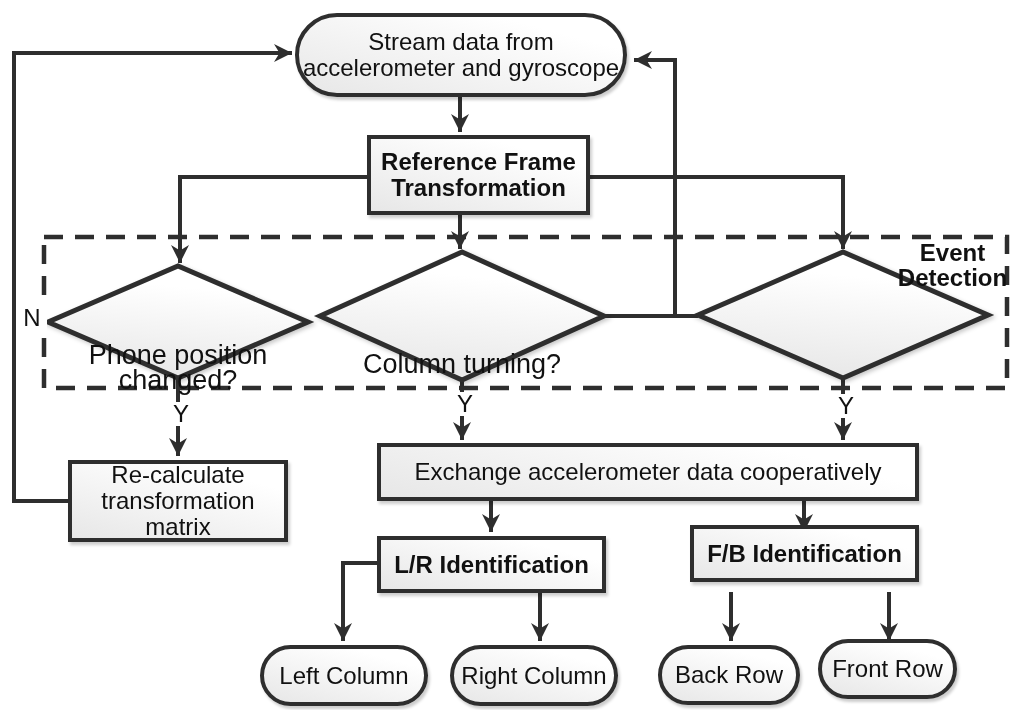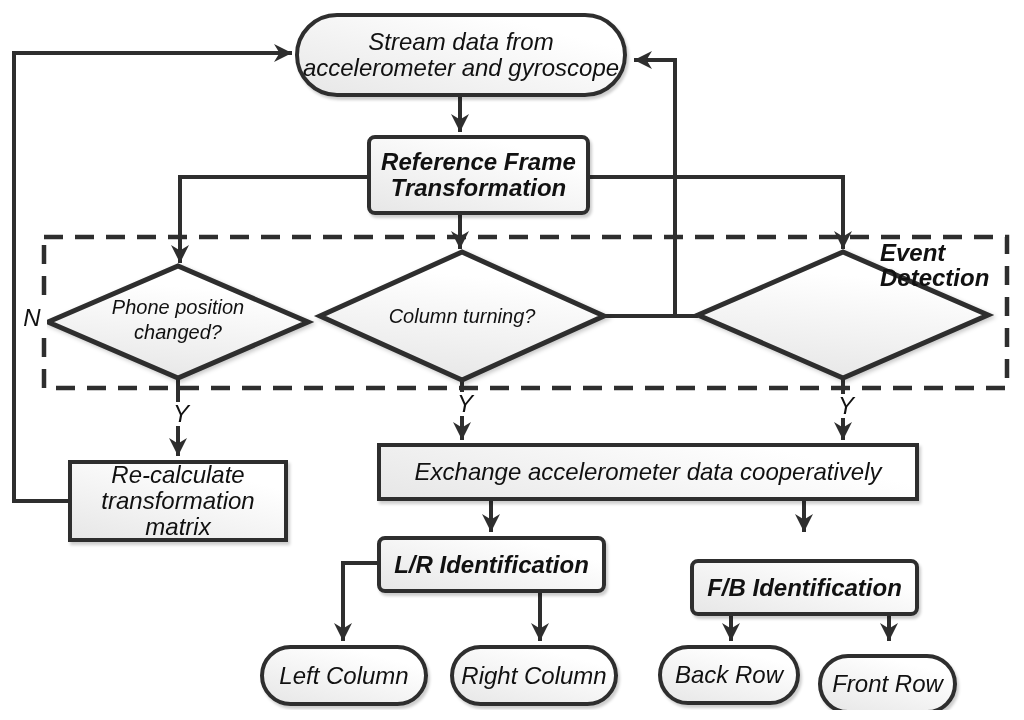--- a/index.html
+++ b/index.html
@@ -11,21 +11,20 @@
   }
   html, body { margin: 0; padding: 0; background: var(--bg); }
   .stage {
     position: relative;
     width: 1024px;
     height: 710px;
     background: var(--bg);
     font-family: "Liberation Sans", sans-serif;
     color: var(--text);
     overflow: hidden;
-    font-style: italic;
   }
   svg.wires { position: absolute; left: 0; top: 0; z-index: 1; }
   .wire { stroke: var(--line); stroke-width: 4; fill: none; }
   .region { stroke: var(--line); stroke-width: 4.5; fill: none; stroke-dasharray: 19 12; }
   .diamond {
     stroke: var(--line); stroke-width: 5; stroke-linejoin: miter;
     fill: url(#nodeGrad);
     filter: drop-shadow(2px 2.5px 2px rgba(0,0,0,0.22));
   }
   .node {
@@ -33,39 +32,40 @@
     display: flex; align-items: center; justify-content: center;
     text-align: center; white-space: pre-line;
     box-sizing: border-box;
     border: 4px solid var(--line);
     background: linear-gradient(195deg, var(--node-fill-top) 20%, var(--node-fill-bottom) 100%);
     box-shadow: 2px 3px 3px rgba(0,0,0,0.20);
     font-size: 24px; line-height: 26px;
   }
   .stadium { border-radius: 46px; border-width: 4.5px; }
   .pill { border-radius: 31px; border-width: 4.5px; }
-  .bold { font-weight: bold; border-radius: 8px; }
+  .bold { font-weight: bold; }
   .overlay {
     position: absolute; z-index: 3;
     display: flex; align-items: center; justify-content: center;
     text-align: center; white-space: pre-line;
-    font-size: 20px; line-height: 25px;
+    font-size: 27px; line-height: 25px;
     pointer-events: none;
+    margin-top: 48px;
   }
   .branch {
     position: absolute; z-index: 3;
     background: var(--bg);
     font-size: 24px; line-height: 24px;
     padding: 0 3px;
     text-align: center;
   }
   .region-label {
     position: absolute; z-index: 3;
     font-size: 24px; line-height: 25px; font-weight: bold;
-    text-align: left; white-space: pre-line;
+    text-align: center; white-space: pre-line;
   }
 </style>
 </head>
 <body>
 
 <div class="stage">
 
   <svg class="wires" width="1024" height="720" viewBox="0 0 1024 720">
     <defs>
       <marker id="arrow" markerUnits="userSpaceOnUse" markerWidth="22" markerHeight="20" refX="19" refY="10" orient="auto">
@@ -118,37 +118,37 @@
   </div>
 
   <div class="node" style="left:377px; top:443px; width:542px; height:58px;text-align:right;">
     <span>Exchange accelerometer data cooperatively</span>
   </div>
 
   <div class="node bold" style="left:377px; top:536px; width:229px; height:57px;">
     <span>L/R Identification</span>
   </div>
 
-  <div class="node bold" style="left:690px; top:559px; width:229px; height:57px;">
+  <div class="node bold" style="left:690px; top:525px; width:229px; height:57px;">
     <span>F/B Identification</span>
   </div>
 
   <div class="node pill" style="left:260px; top:645px; width:168px; height:61px;">
     <span>Left Column</span>
   </div>
 
   <div class="node pill" style="left:450px; top:645px; width:168px; height:61px;">
     <span>Right Column</span>
   </div>
 
   <div class="node pill" style="left:658px; top:645px; width:142px; height:60px;">
     <span>Back Row</span>
   </div>
 
-  <div class="node pill" style="left:818px; top:654px; width:139px; height:60px;">
+  <div class="node pill" style="left:818px; top:639px; width:139px; height:60px;">
     <span>Front Row</span>
   </div>
 
   <div class="overlay" style="left:58px; top:294px; width:240px; height:52px;">Phone position
 changed?</div>
   <div class="overlay" style="left:352px; top:303px; width:220px; height:26px;">Column turning?</div>
 
   <div class="region-label" style="left:880px; top:240px; width:145px;">Event
 Detection</div>
 

